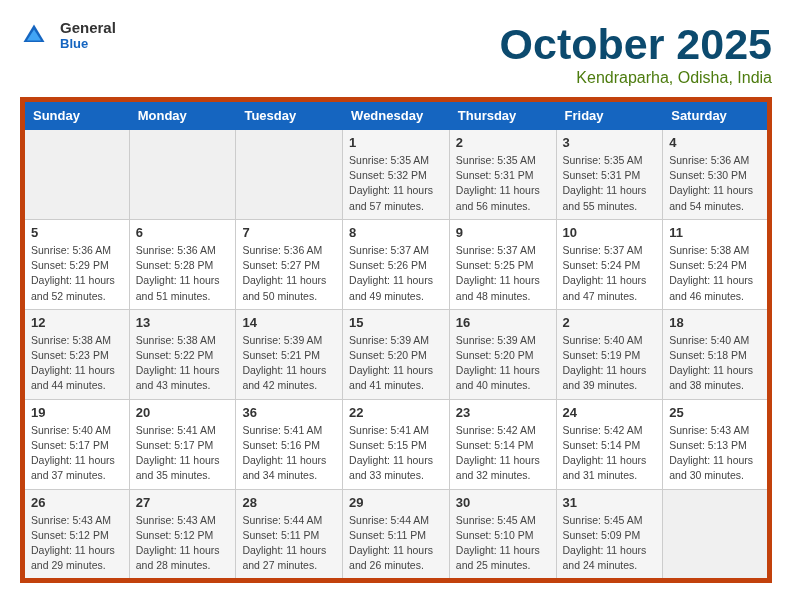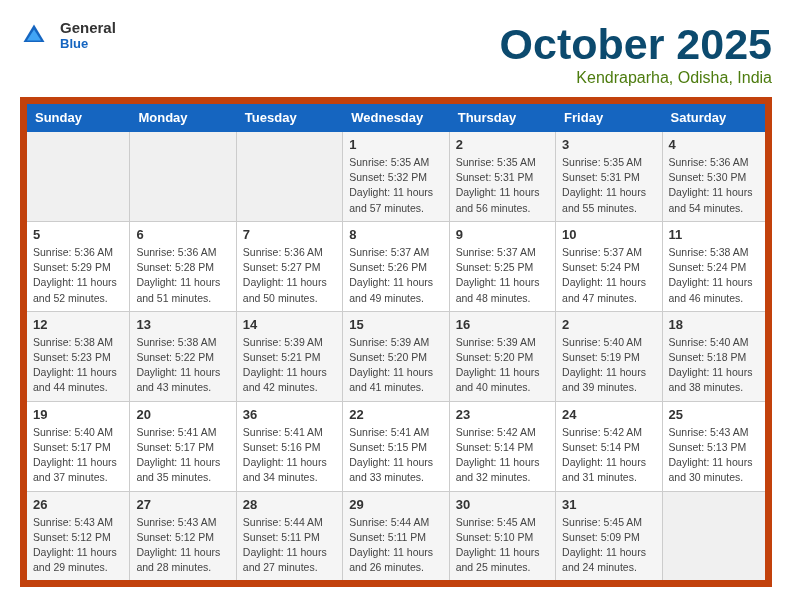--- a/index.html
+++ b/index.html
@@ -48,21 +48,21 @@
       font-weight: bold;
       color: #0c4a6e;
     }
     .location {
       font-size: 16px;
       color: #4d7c0f;
     }
     .calendar {
       width: 100%;
       border-collapse: collapse;
-      border: 7px solid #c2410c;
+      border: 5px solid #c2410c;
     }
     .calendar th {
       background: #1565c0;
       color: #fff;
       font-size: 13px;
       font-weight: bold;
       padding: 6px 8px;
       text-align: left;
       border: 1px solid #1565c0;
     }

